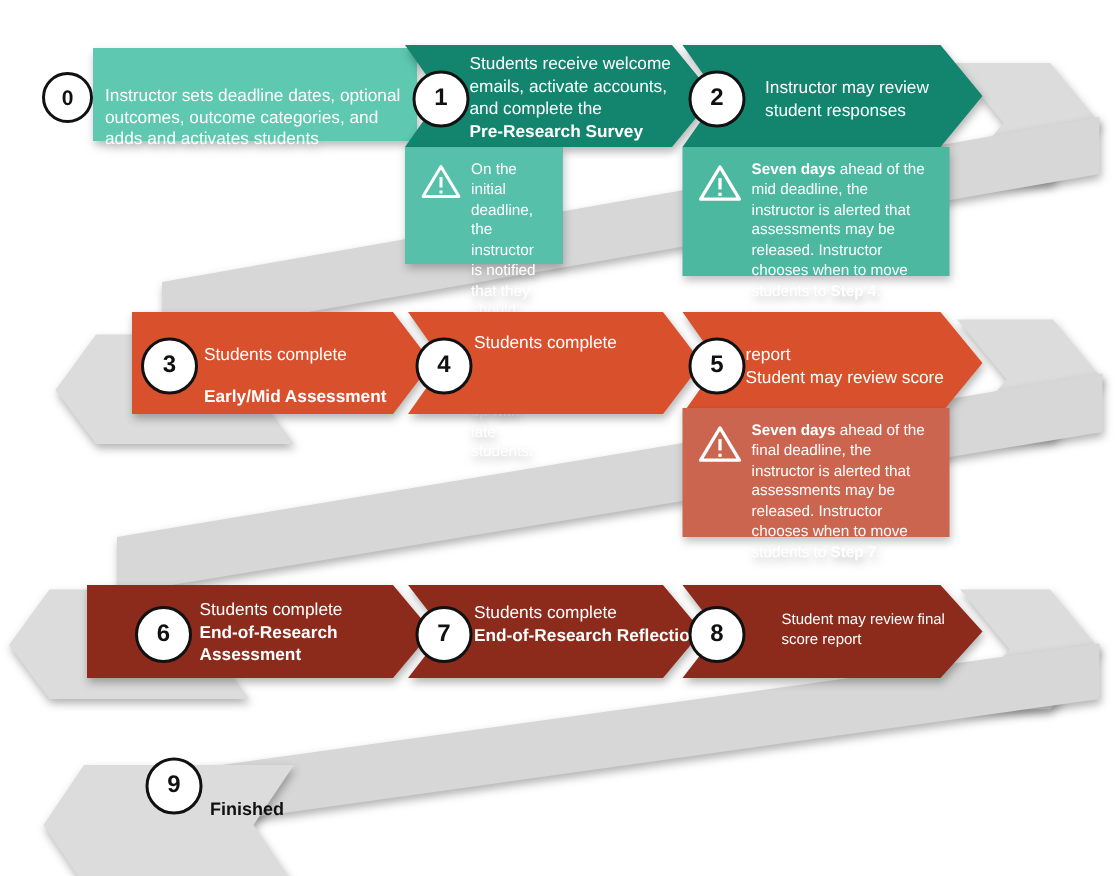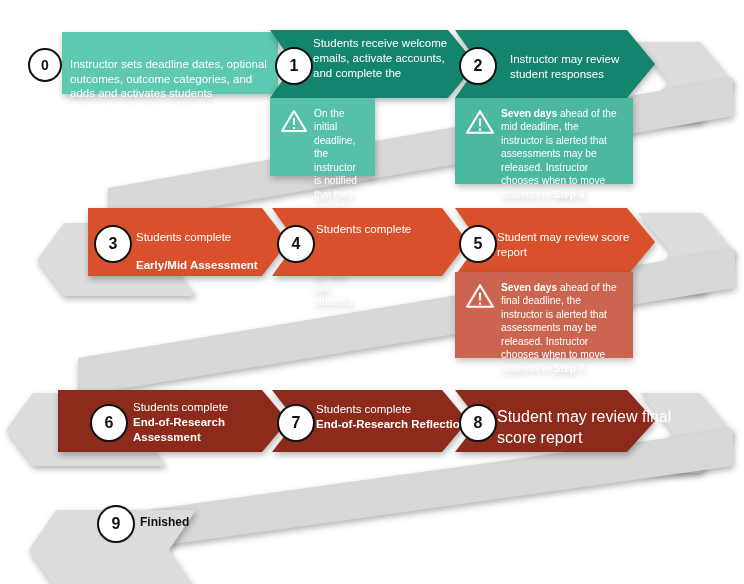--- a/index.html
+++ b/index.html
@@ -108,20 +108,21 @@
 
   <div class="conn" style="left:270px;top:30px;width:206px;height:68px;z-index:3;">
     <svg width="206" height="68" viewBox="0 0 206 68" class="shadow-soft">
       <path d="M0 0 L178 0 L206 34 L178 68 L0 68 L24 34 Z" fill="#13856f"></path>
     </svg>
   </div>
   <div class="txt" style="position:absolute;left:313px;top:36px;z-index:5;color:#fff;font-size:11.5px;line-height:1.3;">
     <div>Students receive welcome</div>
     <div>emails, activate accounts,</div>
     <div>and complete the</div>
+    <div style="font-weight:bold;">Pre-Research Survey</div>
   </div>
   <div class="badge md" style="left:275px;top:47px;">
       <span>1</span>
     </div>
 
   <div class="conn" style="left:455px;top:30px;width:200px;height:68px;z-index:3;">
     <svg width="200" height="68" viewBox="0 0 200 68" class="shadow-soft">
       <path d="M0 0 L172 0 L200 34 L172 68 L0 68 L24 34 Z" fill="#13856f"></path>
     </svg>
   </div>
@@ -181,22 +182,22 @@
   <div class="badge md" style="left:277px;top:225px;">
       <span>4</span>
     </div>
 
   <div class="conn" style="left:455px;top:208px;width:200px;height:68px;z-index:3;">
     <svg width="200" height="68" viewBox="0 0 200 68" class="shadow-soft">
       <path d="M0 0 L172 0 L200 34 L172 68 L0 68 L24 34 Z" fill="#d9512c"></path>
     </svg>
   </div>
   <div class="txt" style="position:absolute;left:497px;top:230px;z-index:5;color:#fff;font-size:11.5px;line-height:1.3;">
+    <div>report</div>
     <div>Student may review score</div>
-    <div>report</div>
   </div>
   <div class="badge md" style="left:459px;top:225px;">
       <span>5</span>
     </div>
 
   <div class="warn" style="left:455px;top:272px;width:178px;height:86px;background:#cc6550;
               filter:drop-shadow(1px 3px 3px rgba(0,0,0,.25));">
     <svg class="tri" width="28" height="26" viewBox="0 0 26 24">
       <path d="M13 2 L25 22 L1 22 Z" fill="none" stroke="#ffffff" stroke-width="2" stroke-linejoin="round"></path>
       <rect x="12" y="9" width="2" height="7" fill="#ffffff"></rect>
@@ -231,26 +232,26 @@
   </div>
   <div class="badge md" style="left:277px;top:404px;">
       <span>7</span>
     </div>
 
   <div class="conn" style="left:455px;top:390px;width:200px;height:62px;z-index:3;">
     <svg width="200" height="62" viewBox="0 0 200 62" class="shadow-soft">
       <path d="M0 0 L172 0 L200 31 L172 62 L0 62 L24 31 Z" fill="#8c2a1b"></path>
     </svg>
   </div>
-  <div class="txt" style="position:absolute;left:497px;top:407px;z-index:5;color:#fff;font-size:16px;line-height:1.3;">
+  <div class="txt" style="position:absolute;left:497px;top:407px;z-index:5;color:#fff;font-size:10px;line-height:1.3;padding-left:24px;">
     <div>Student may review final</div>
     <div>score report</div>
   </div>
   <div class="badge md" style="left:459px;top:404px;">
       <span>8</span>
     </div>
 
   <div class="badge md" style="left:97px;top:505px;">
       <span>9</span>
     </div>
-  <div class="fin-label" style="left:140px;top:515px;">Finished</div>
+  <div class="fin-label" style="left:140px;top:532px;">Finished</div>
 
 </div>
 
 </body></html>

